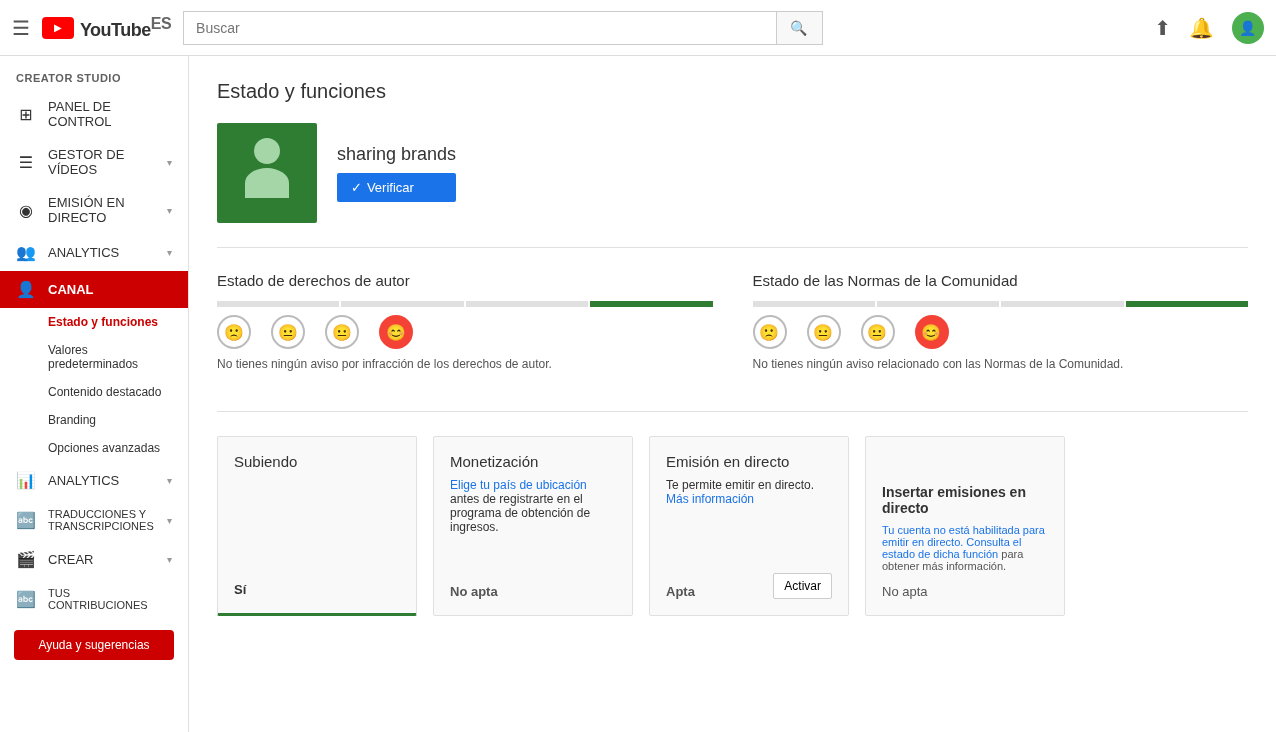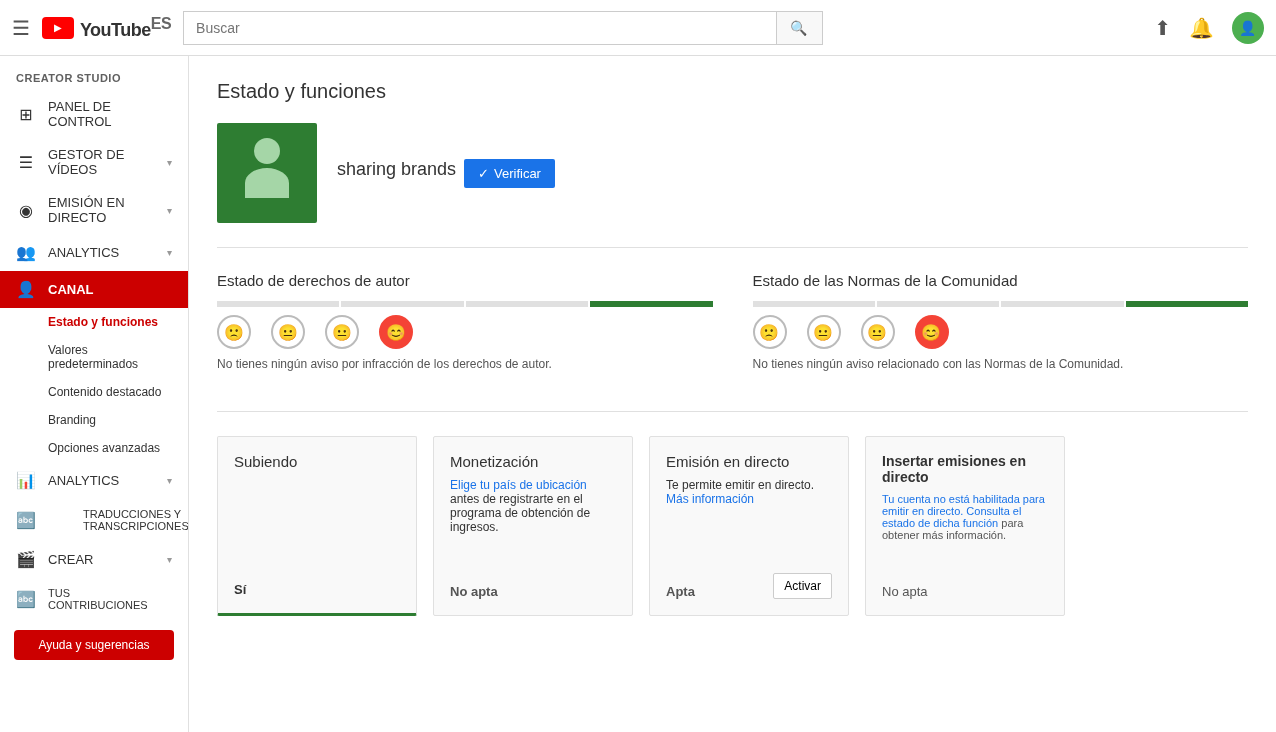--- a/index.html
+++ b/index.html
@@ -87,21 +87,21 @@
       padding: 24px 28px;
     }
     .page-title { font-size: 20px; font-weight: normal; color: #333; margin-bottom: 20px; }
 
     
     .profile-section { display: flex; align-items: center; gap: 20px; margin-bottom: 24px; padding-bottom: 24px; border-bottom: 1px solid #e0e0e0; }
     .profile-avatar { width: 100px; height: 100px; background: #2e7d32; display: flex; align-items: center; justify-content: center; border-radius: 2px; flex-shrink: 0; }
     .profile-avatar-icon { width: 70px; height: 70px; position: relative; }
     .avatar-head { width: 26px; height: 26px; background: #a5d6a7; border-radius: 50%; margin: 0 auto 4px auto; }
     .avatar-body { width: 44px; height: 30px; background: #a5d6a7; border-radius: 50% 50% 0 0; margin: 0 auto; }
-    .profile-info { display: flex; flex-direction: row; gap: 8px; }
+    .profile-info { display: flex; flex-direction: column; gap: 8px; }
     .profile-name { font-size: 18px; font-weight: normal; color: #333; }
     .verify-btn {
       background: #1a73e8;
       color: white;
       border: none;
       padding: 7px 14px;
       border-radius: 2px;
       cursor: pointer;
       font-size: 13px;
       display: flex;
@@ -147,21 +147,21 @@
 
     .insertar-card {
       background: #f9f9f9;
       border: 1px solid #e0e0e0;
       border-radius: 2px;
       padding: 16px;
       width: 200px;
       min-height: 180px;
       display: flex;
       flex-direction: column;
-      justify-content: space-between;
+      justify-content: flex-end;
     }
     .insertar-card-title { font-size: 14px; color: #333; font-weight: bold; margin-bottom: 8px; }
     .insertar-card-desc { font-size: 11px; color: #1a73e8; flex: 1; }
     .insertar-card-desc span { color: #555; }
     .insertar-card-status { font-size: 13px; color: #555; margin-top: 12px; }
 
     
     .hamburger { font-size: 20px; cursor: pointer; color: #555; }
     .prog-track { display: flex; gap: 2px; height: 6px; margin-bottom: 8px; position: relative; }
     .prog-seg { flex: 1; background: #e0e0e0; height: 6px; }
@@ -231,21 +231,21 @@
     <div class="sidebar-subitem">Opciones avanzadas</div>
 
     <div class="sidebar-item">
       <span class="icon">📊</span>
       <span class="label">ANALYTICS</span>
       <span class="chevron">▾</span>
     </div>
 
     <div class="sidebar-item">
       <span class="icon">🔤</span>
-      <span class="label" style="font-size:11px;margin-left:35px;">TRADUCCIONES Y TRANSCRIPCIONES</span>
+      <span class="label" style="font-size:11px;">TRADUCCIONES Y TRANSCRIPCIONES</span>
       <span class="chevron">▾</span>
     </div>
 
     <div class="sidebar-item">
       <span class="icon">🎬</span>
       <span class="label">CREAR</span>
       <span class="chevron">▾</span>
     </div>
 
     <div class="sidebar-item">

